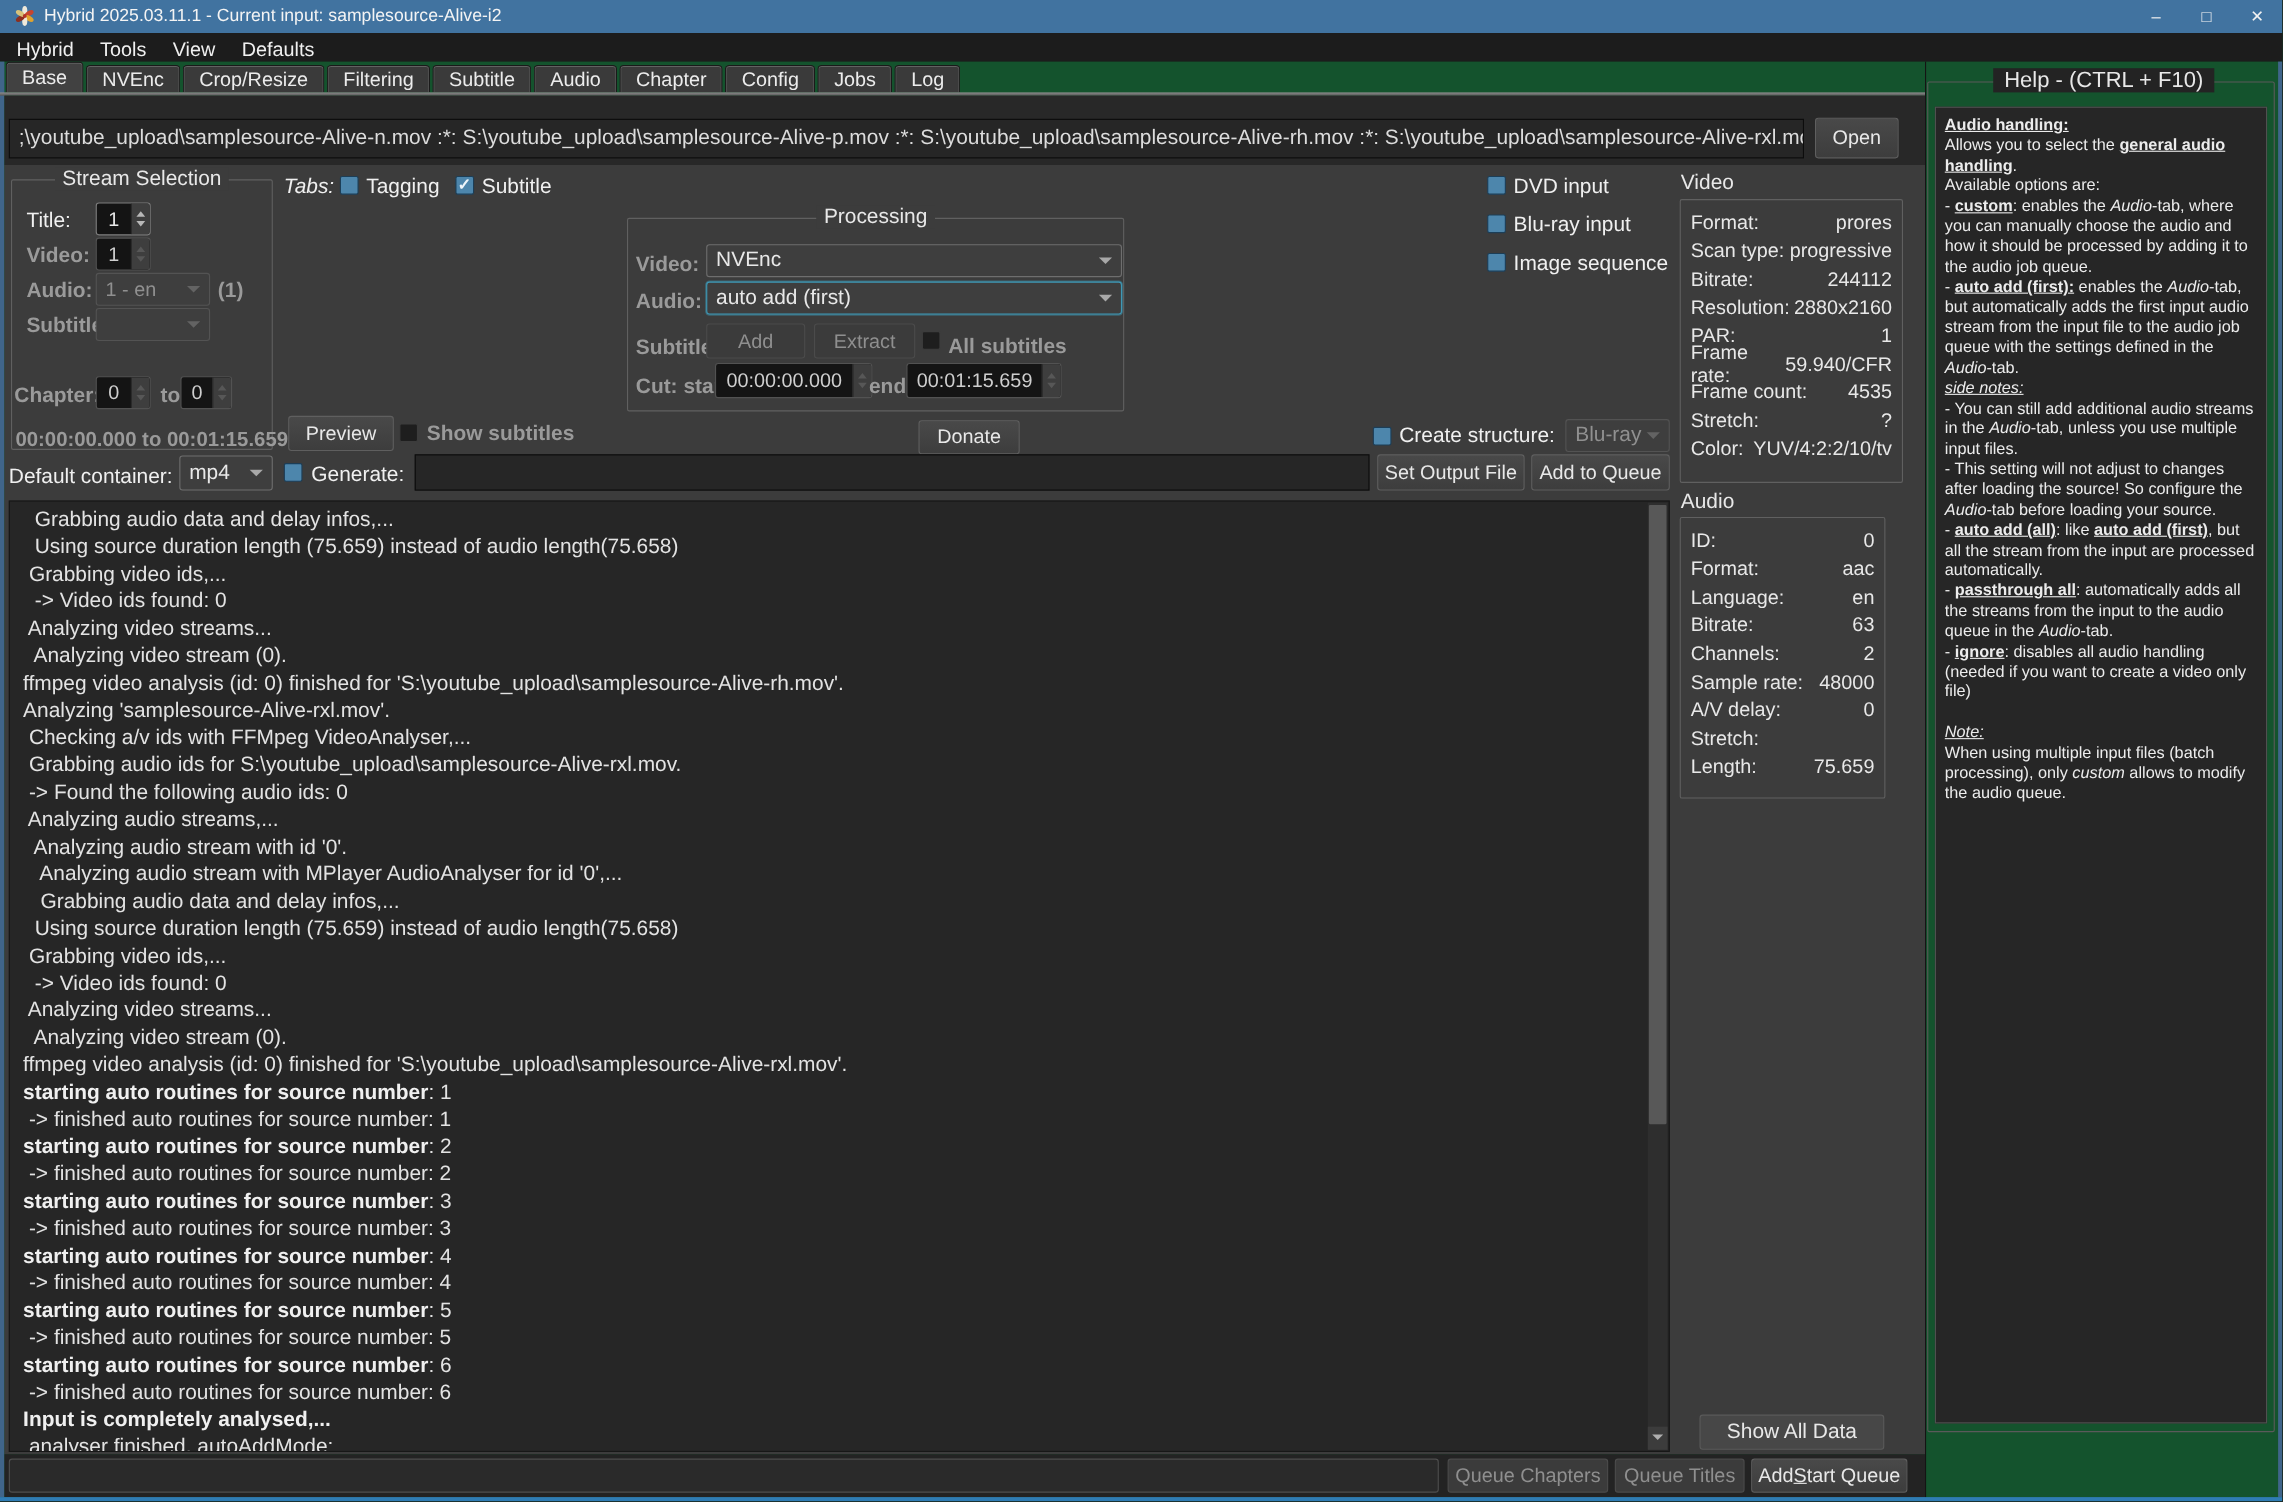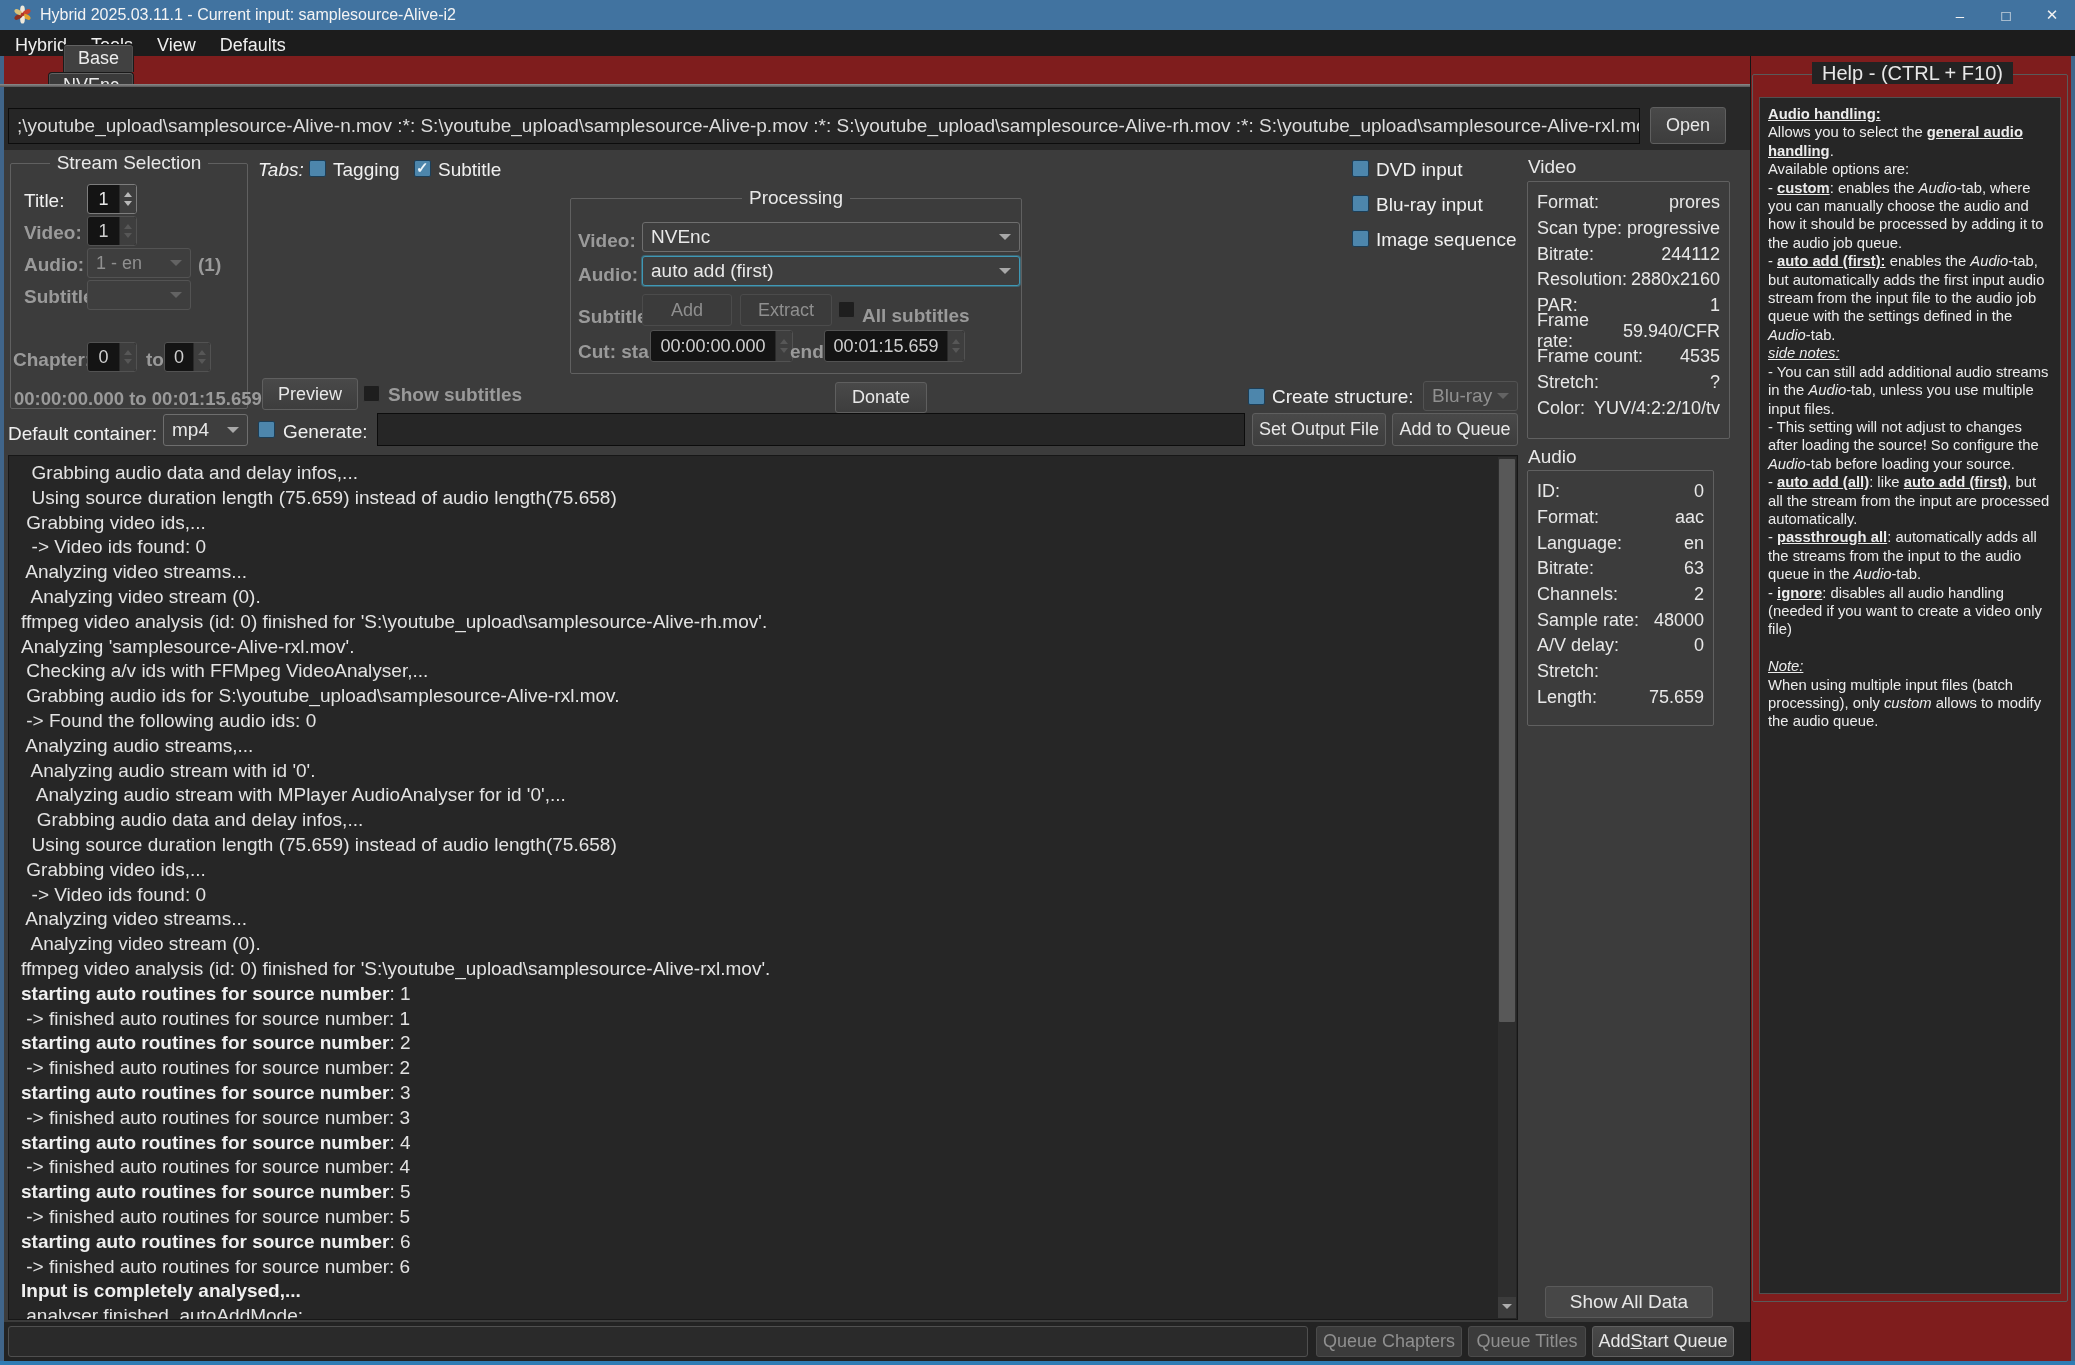--- a/index.html
+++ b/index.html
@@ -1,32 +1,32 @@
 <!DOCTYPE html>
 <html><head>
 <meta charset="utf-8">
 <style>
   html,body{margin:0;padding:0;background:#111;}
-  #app{position:relative;width:2075px;height:1365px;background:#7f1d1d;overflow:hidden;
+  #app{position:relative;width:2075px;height:1365px;background:#14532d;overflow:hidden;
        font-family:"Liberation Sans",sans-serif;color:#e8e8e8;}
   .abs{position:absolute;}
   
   #titlebar{left:0;top:0;width:2075px;height:30px;background:#4173a0;display:flex;align-items:center;}
   #title-text{margin-left:40px;font-size:16px;color:#f4f4f4;white-space:nowrap;}
   #app-icon{position:absolute;left:13px;top:5px;width:19px;height:19px;}
   #win-controls{position:absolute;right:0;top:0;height:30px;display:flex;}
   .wbtn{width:46px;height:30px;display:flex;align-items:center;justify-content:center;color:#f2f2f2;font-size:15px;}
   #menubar{left:0;top:30px;width:2075px;height:26px;background:#1c1c1c;display:flex;align-items:flex-end;padding-left:6px;box-sizing:border-box;}
   .menu-item{padding:0 9px;margin-right:6px;font-size:18px;color:#f0f0f0;}
   
   .edge-l{left:0;top:56px;width:4px;height:1305px;background:#40658a;}
   .edge-r{left:2071px;top:56px;width:4px;height:1305px;background:#40658a;}
   .edge-b{left:0;top:1361px;width:2075px;height:4px;background:#2f7cb4;}
   
-  #tabbar{left:5px;top:44px;height:28px;display:flex;align-items:flex-end;flex-direction:column;}
+  #tabbar{left:5px;top:56px;height:28px;display:flex;align-items:flex-end;}
   .tab{height:24px;line-height:24px;padding:0 14px;margin-right:2px;background:#3a3a3a;border:1px solid #1a1a1a;border-bottom:none;
        border-radius:4px 4px 0 0;font-size:18px;color:#ececec;box-shadow:inset 0 1px 0 #626262,inset 1px 0 0 #4e4e4e,inset -1px 0 0 #4e4e4e;}
   .tab.active{height:27px;line-height:27px;background:#414141;}
   #tab-band{left:0;top:84px;width:1750px;height:3px;background:linear-gradient(#8d8d8d,#565656);}
   #divider{left:1750px;top:56px;width:1px;height:1309px;background:#141414;}
   
   #path-strip{left:4px;top:87px;width:1746px;height:63px;background:#282828;}
   #content-pane{left:4px;top:150px;width:1746px;height:1172px;background:#3c3c3c;}
   #bottom-strip{left:4px;top:1322px;width:1746px;height:39px;background:#232323;}
   

